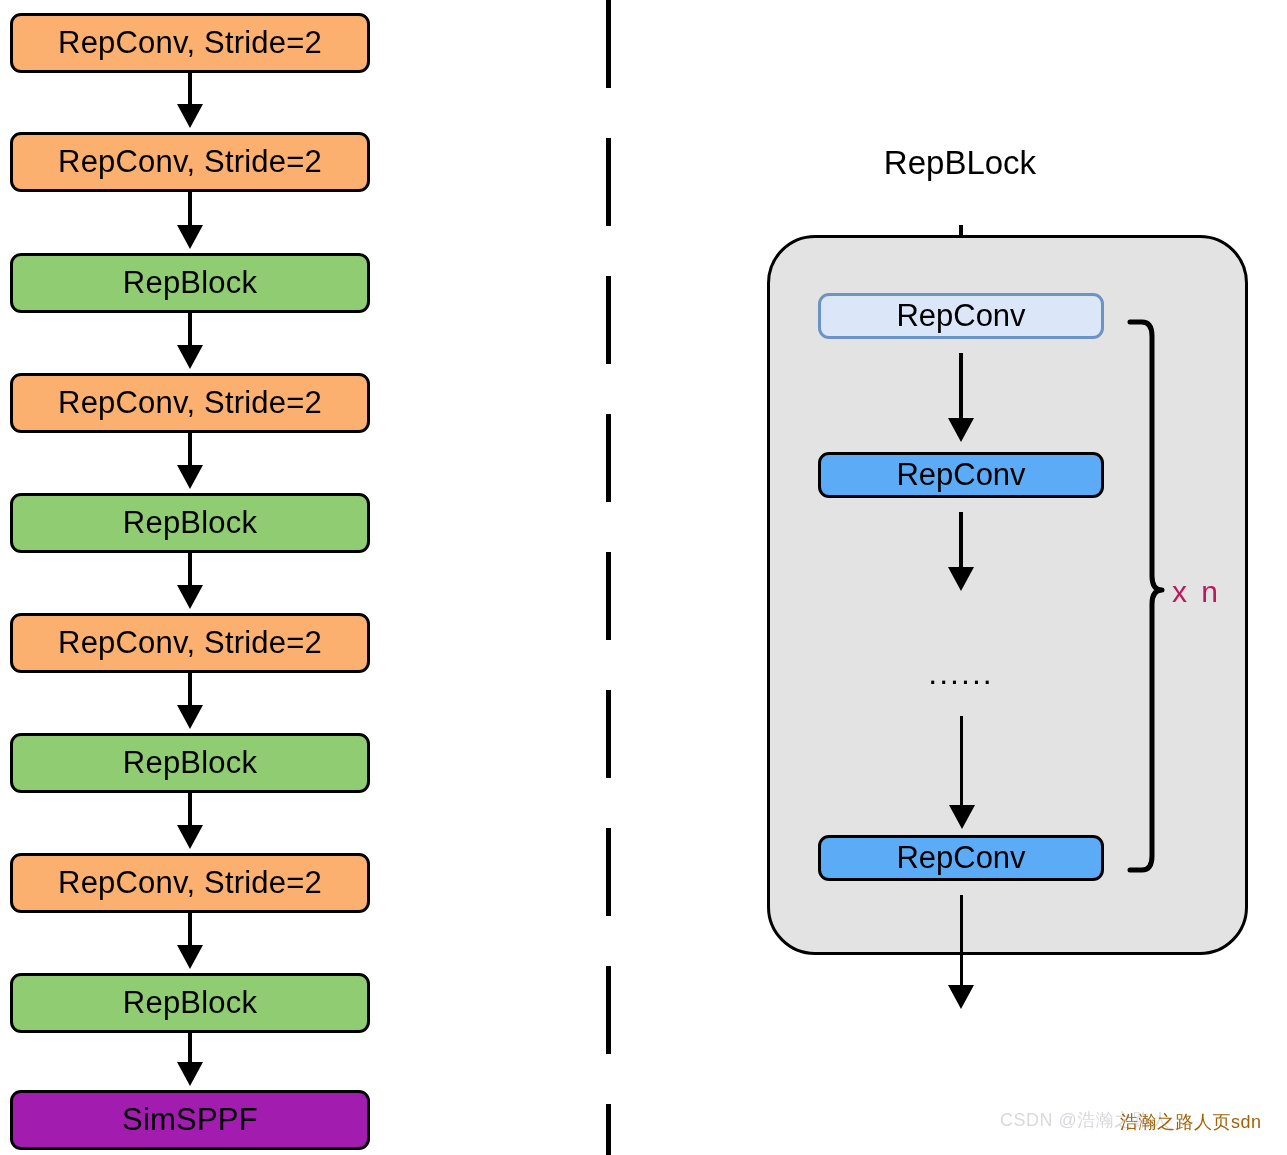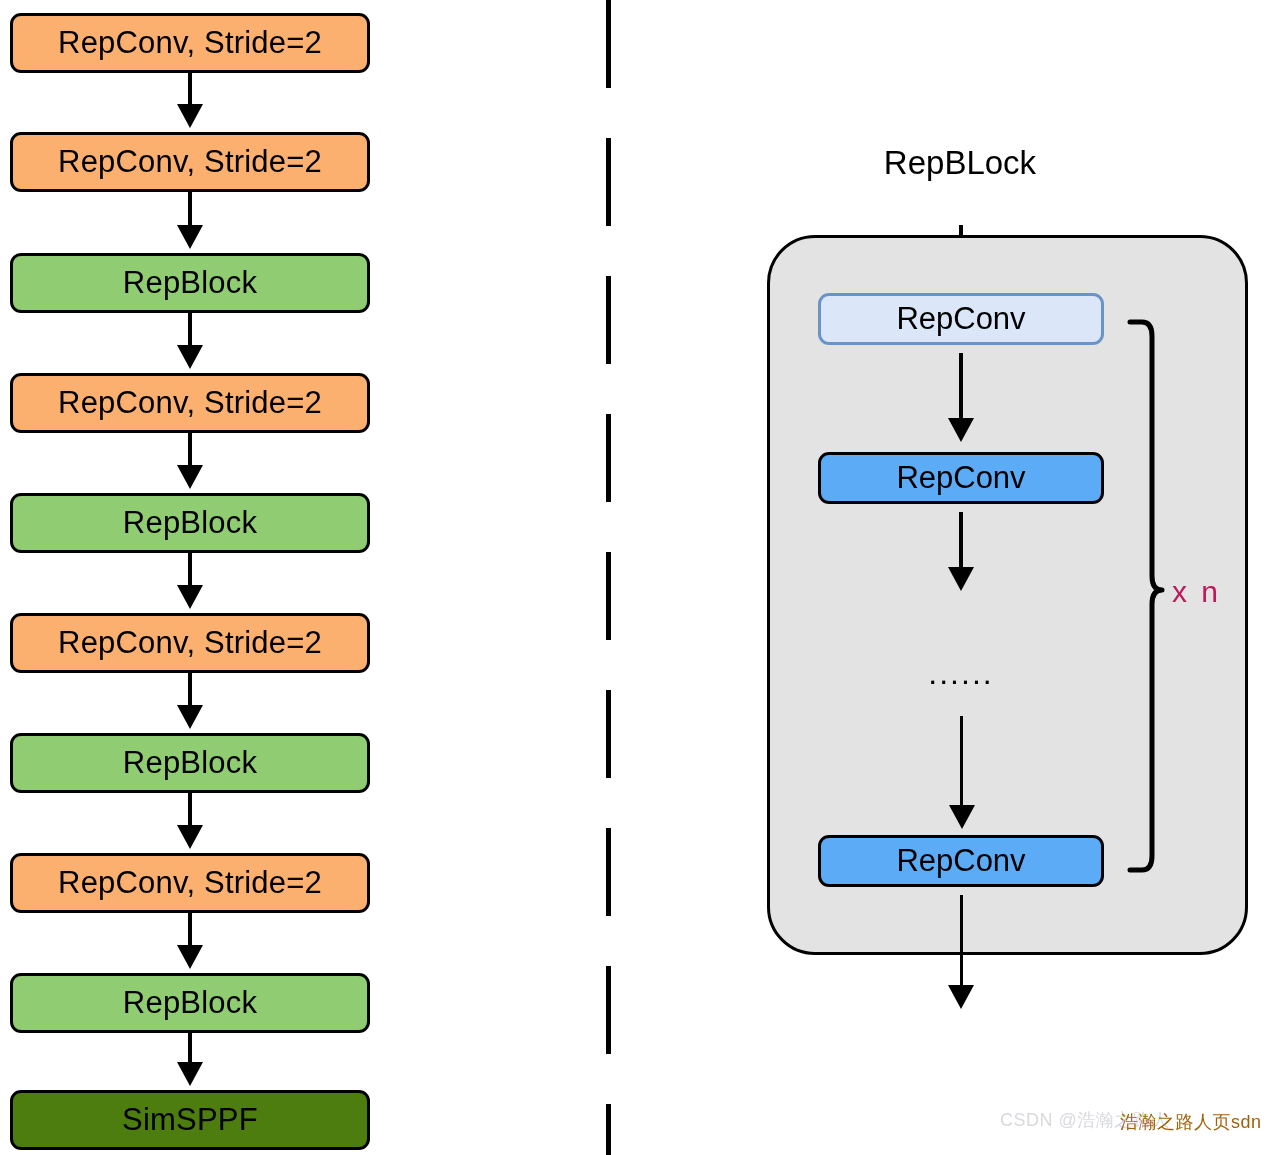--- a/index.html
+++ b/index.html
@@ -30,21 +30,21 @@
     display: flex;
     align-items: center;
     justify-content: center;
     font-size: 31px;
     color: #000000;
     letter-spacing: 0.2px;
     white-space: nowrap;
   }
   .fill-orange { background: #fcb070; }
   .fill-green  { background: #8fcc72; }
-  .fill-lgreen { background: #4d7c0f; }
+  .fill-lgreen { background: #a21caf; }
 
   
   .arrow-line {
     position: absolute;
     width: 4px;
     background: #000000;
   }
   .arrow-head {
     position: absolute;
     width: 0;
@@ -88,21 +88,21 @@
     height: 720px;
     box-sizing: border-box;
     background: #e3e3e3;
     border: 3px solid #000000;
     border-radius: 48px;
   }
   .conv-box {
     position: absolute;
     left: 818px;
     width: 286px;
-    height: 52px;
+    height: 46px;
     box-sizing: border-box;
     border-radius: 11px;
     display: flex;
     align-items: center;
     justify-content: center;
     font-size: 31px;
     color: #000000;
     white-space: nowrap;
   }
   .conv-light {

